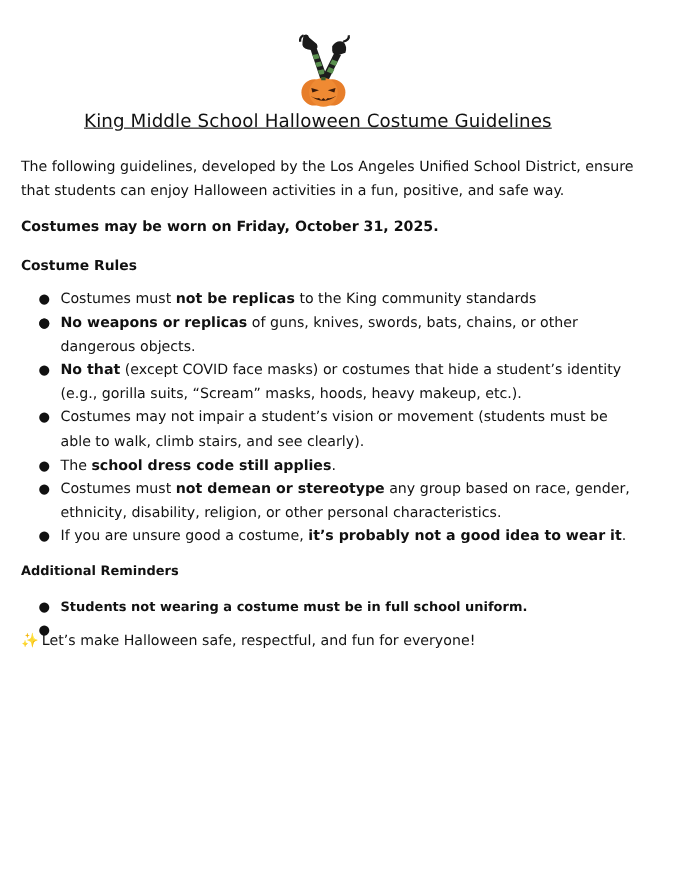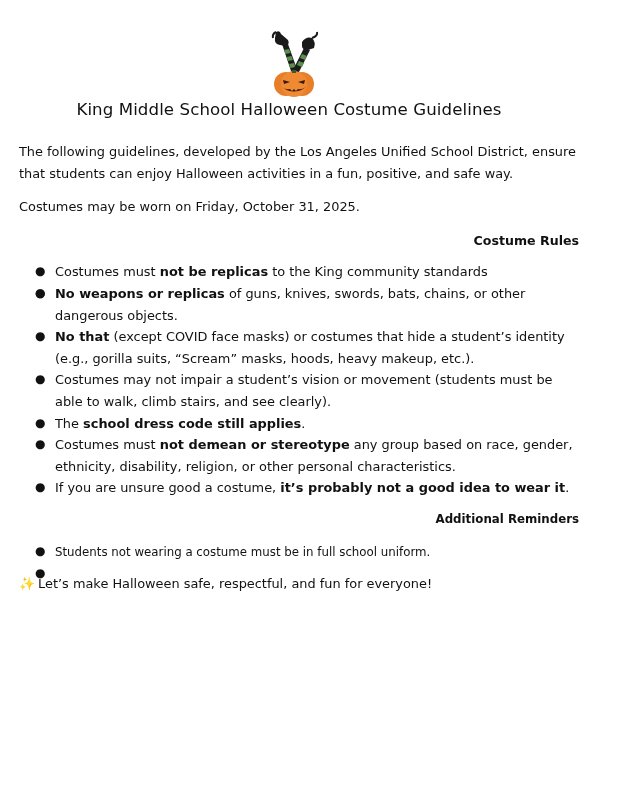--- a/index.html
+++ b/index.html
@@ -32,44 +32,44 @@
       position: absolute;
       left: 0;
       top: 100px;
       width: 578px;
       text-align: center;
       font-size: 16.6px;
       font-weight: normal;
       letter-spacing: 0.1px;
       color: #111111;
       margin: 0;
+      text-decoration: underline;
     }
     .content {
       position: absolute;
       left: 19px;
       top: 141px;
       width: 560px;
       font-size: 12.9px;
       line-height: 21.6px;
     }
     .content p {
       margin: 0;
     }
     .intro {
       margin-bottom: 12px !important;
     }
     .date-line {
-      font-weight: normal;
+      font-weight: bold;
       margin-bottom: 12px !important;
     }
     .section-heading {
       font-weight: bold;
       font-size: 12.6px;
       margin-bottom: 10px !important;
-      text-align: right;
     }
     .section-heading.small {
       font-size: 11.8px;
     }
     ul.rules {
       list-style: none;
       margin: 0 0 10px 0;
       padding: 0;
     }
     ul.rules li {
@@ -77,21 +77,21 @@
       padding-left: 36px;
     }
     ul.rules li .bullet {
       position: absolute;
       left: 16px;
       top: 0;
       font-size: 12px;
     }
     .bold { font-weight: bold; }
     .small-bold {
-      font-weight: normal;
+      font-weight: bold;
       font-size: 11.8px;
       margin-top: 40px;
     }
     .closing .sparkle {
       color: #f3c623;
       margin-right: 3px;
     }
   </style>
 </head>
 <body>

